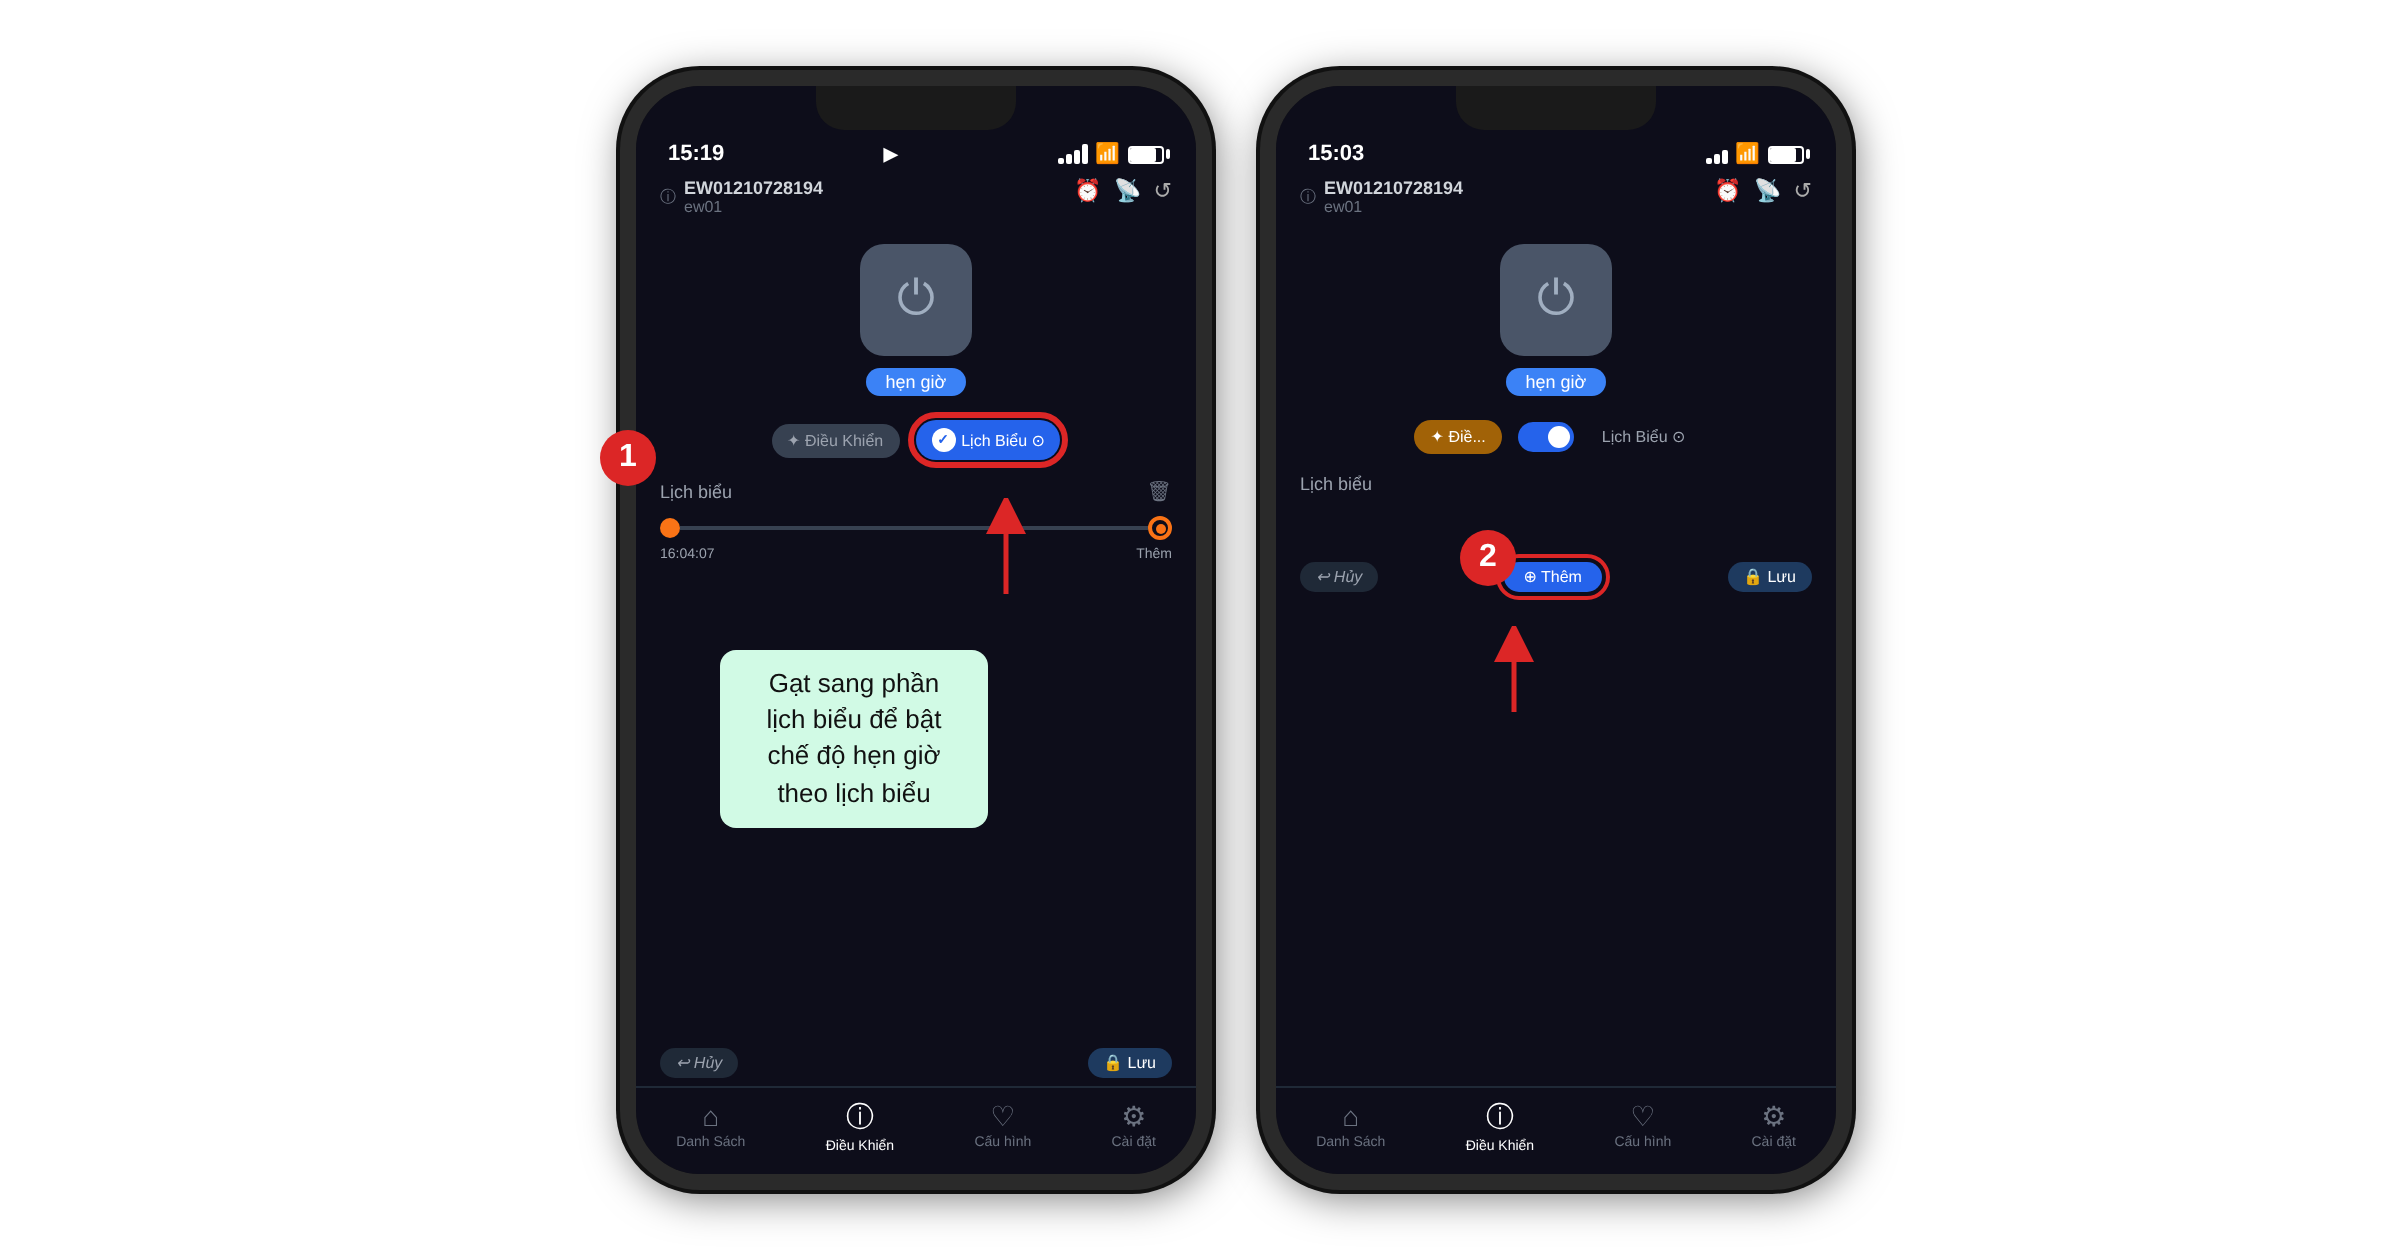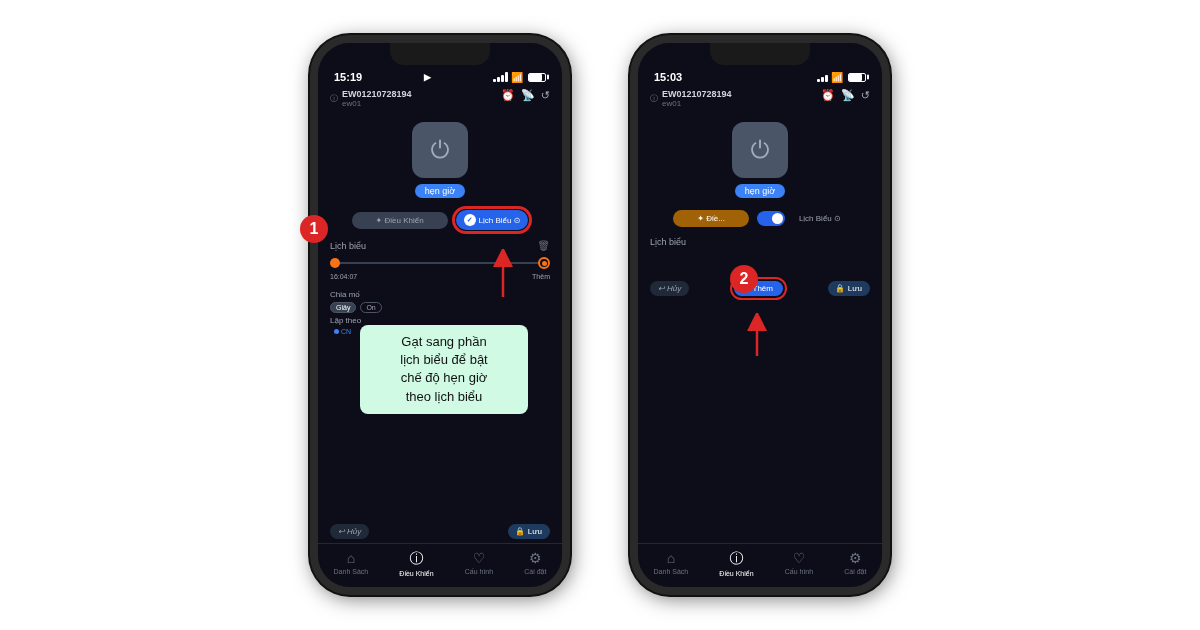--- a/index.html
+++ b/index.html
@@ -14,21 +14,21 @@
       font-family: -apple-system, BlinkMacSystemFont, 'Segoe UI', sans-serif;
     }
 
     .phone-wrapper {
       position: relative;
       width: 260px;
       height: 560px;
     }
 
     .phone-frame {
-      width: 260px;
+      width: 296px;
       height: 560px;
       background: #1a1a1a;
       border-radius: 40px;
       border: 8px solid #2a2a2a;
       box-shadow: 0 0 0 2px #111, 2px 4px 20px rgba(0,0,0,0.5);
       overflow: hidden;
       position: relative;
       display: flex;
       flex-direction: column;
     }
@@ -184,21 +184,21 @@
       align-items: center;
       justify-content: center;
       gap: 8px;
       padding: 6px 12px;
     }
 
     .dieu-khien-btn {
       background: #374151;
       color: #9ca3af;
       font-size: 8px;
-      padding: 4px 24px;
+      padding: 4px 8px;
       border-radius: 14px;
       display: flex;
       align-items: center;
       gap: 3px;
     }
 
     .lich-bieu-btn {
       background: #2563eb;
       color: white;
       font-size: 8px;
@@ -471,21 +471,21 @@
   </style>
 </head>
 <body>
 
 <div class="phone-wrapper">
 
   <div class="step-badge" style="left: -10px; top: 180px; z-index: 30;">
     <span>1</span>
   </div>
 
-  <div class="callout-box" style="left: 50px; top: 290px; width: 168px;">
+  <div class="callout-box" style="left: 50px; top: 290px; width: 134px;">
     <span style="white-space: pre-line;">Gạt sang phần
 lịch biểu để bật
 chế độ hẹn giờ
 theo lịch biểu</span>
   </div>
 
   <div style="position: absolute; left: 178px; top: 214px; z-index: 25;">
     <svg width="30" height="50" viewBox="0 0 30 50">
       <defs>
         <marker id="arrowhead1" markerWidth="8" markerHeight="8" refX="4" refY="4" orient="auto">
@@ -559,34 +559,20 @@
           <div class="timeline-dot-orange"></div>
           <div class="timeline-line"></div>
           <div class="timeline-dot-blue"></div>
         </div>
         <div class="timeline-labels">
           <span>16:04:07</span>
           <span>Thêm</span>
         </div>
       </div>
 
-      <div class="mode-section">
-        <div class="mode-label">Chia mố</div>
-        <div class="mode-tags">
-          <div class="mode-tag active">Giây</div>
-          <div class="mode-tag">On</div>
-        </div>
-        <div class="repeat-label">Lặp theo</div>
-        <div class="day-tags">
-          <div class="day-tag active">
-            <div class="day-dot"></div>
-            <span>CN</span>
-          </div>
-        </div>
-      </div>
 
       <div class="spacer"></div>
 
       <div class="bottom-actions">
         <div class="huy-btn">
           <span>↩ Hủy</span>
         </div>
         <div class="luu-btn">
           <span>🔒 Lưu</span>
         </div>

